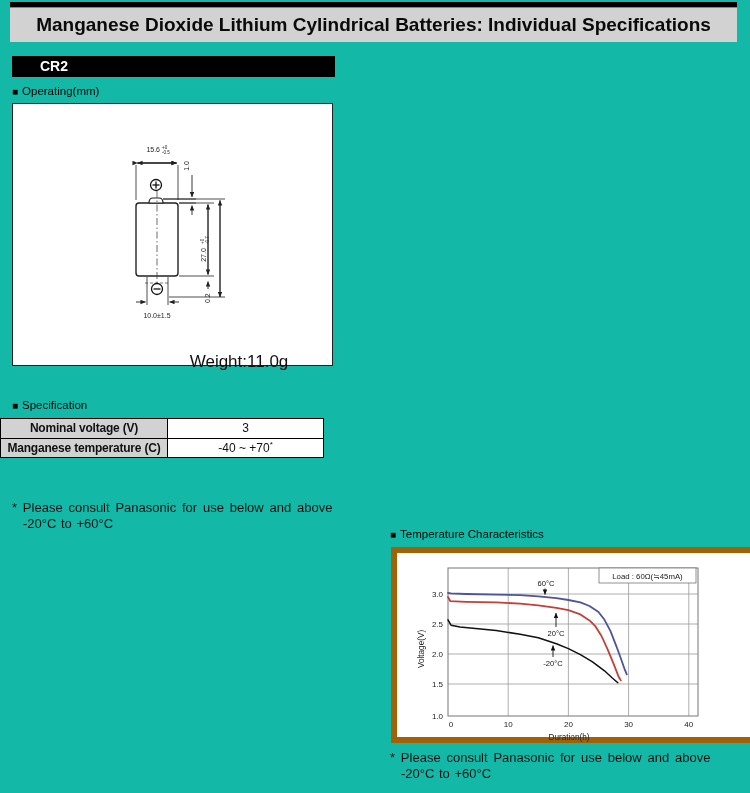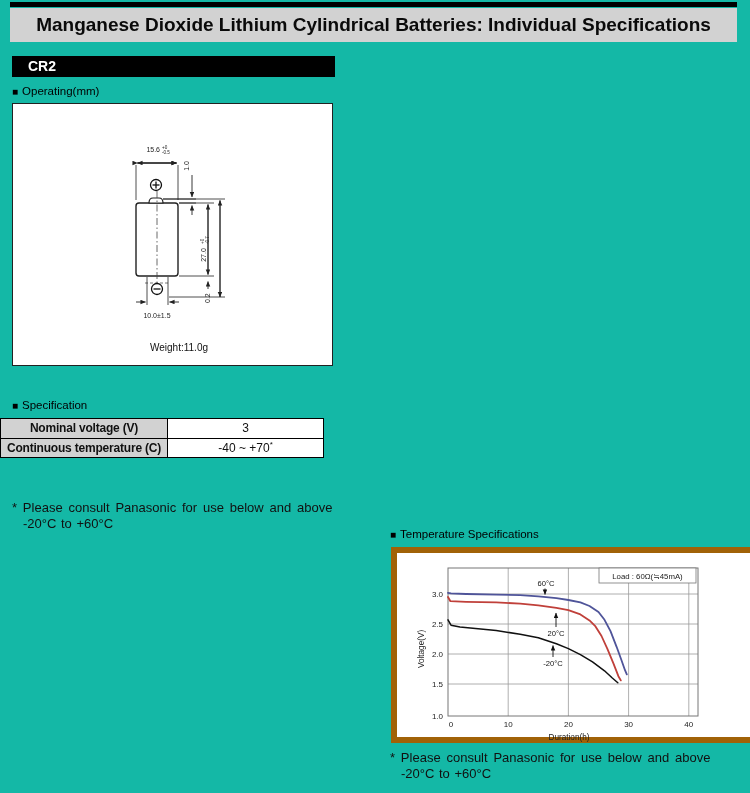--- a/index.html
+++ b/index.html
@@ -9,31 +9,31 @@
     font-family:"Liberation Sans", sans-serif; color:#111;
   }
   .top-strip { position:absolute; left:10px; top:2px; width:727px; height:5px; background:#000; }
   .title-bar {
     position:absolute; left:10px; top:8px; width:727px; height:34px; background:#d2d2d2;
     display:flex; align-items:center; justify-content:center;
   }
   .title-bar h1 { font-size:19px; font-weight:bold; color:#0a0a0a; letter-spacing:0px; }
   .model-box {
     position:absolute; left:12px; top:56px; width:323px; height:21px; background:#000;
-    color:#fff; font-size:14px; font-weight:bold; line-height:21px; padding-left:16px;
+    color:#fff; font-size:14px; font-weight:bold; line-height:21px; padding-left:28px;
   }
   .sec-label { position:absolute; font-size:11.5px; color:#000; white-space:nowrap; }
   .sec-label .sq { font-size:10px; margin-right:4px; }
   .sec-dim  { left:12px; top:85px; }
   .sec-spec { left:12px; top:399px; }
   .sec-temp { left:390px; top:528px; }
 
   .dim-box { position:absolute; left:12px; top:103px; width:321px; height:263px; border:1.5px solid #222; background:#fff; }
   .dim-svg { position:absolute; left:12px; top:103px; width:321px; height:263px; }
-  .weight { position:absolute; left:150px; top:342px; width:178px; text-align:left; font-size:10px; color:#111; }
+  .weight { position:absolute; left:150px; top:352px; width:178px; text-align:center; font-size:17px; color:#111; }
 
   table.spec { position:absolute; left:0; top:418px; width:324px; border-collapse:collapse; table-layout:fixed; }
   table.spec td { border:1px solid #000; height:19.5px; text-align:center; vertical-align:middle; }
   table.spec { border:1.5px solid #000; }
   td.spec-label { width:167px; background:#d2d2d2; font-weight:bold; font-size:12px; letter-spacing:-0.2px; }
   tr:nth-child(3) td.spec-label { font-size:11px; }
   td.spec-value { font-size:12px; background:#fff; }
   td.spec-value sup { font-size:8px; }
 
   .note { position:absolute; font-size:13px; color:#111; line-height:16px; word-spacing:2.2px; }
@@ -146,33 +146,33 @@
     <span class="sq">■</span><span>Specification</span>
   </div>
 
   <table class="spec">
     <tbody>
       <tr>
         <td class="spec-label">Nominal voltage (V)</td>
         <td class="spec-value">3</td>
       </tr>
       <tr>
-        <td class="spec-label">Continuous temperature (C)</td>
+        <td class="spec-label">Manganese temperature (C)</td>
         <td class="spec-value"><span>-40 ~ +70</span><sup>*</sup></td>
       </tr>
     </tbody>
   </table>
 
   <div class="note note-spec">
     <span class="l1">* Please consult Panasonic for use below and above</span><br>
     <span class="l2">-20°C to +60°C</span>
   </div>
 
   <div class="sec-label sec-temp">
-    <span class="sq">■</span><span>Temperature Specifications</span>
+    <span class="sq">■</span><span>Temperature Characteristics</span>
   </div>
 
   <div class="chart-box">
     <svg class="chart-svg" viewBox="0 0 318 196">
       <defs>
         <marker id="carr" markerWidth="7" markerHeight="6" refX="5.6" refY="2.5" orient="auto">
           <path d="M0,0 L6,2.5 L0,5 z" fill="#111"></path>
         </marker>
       </defs>
 

